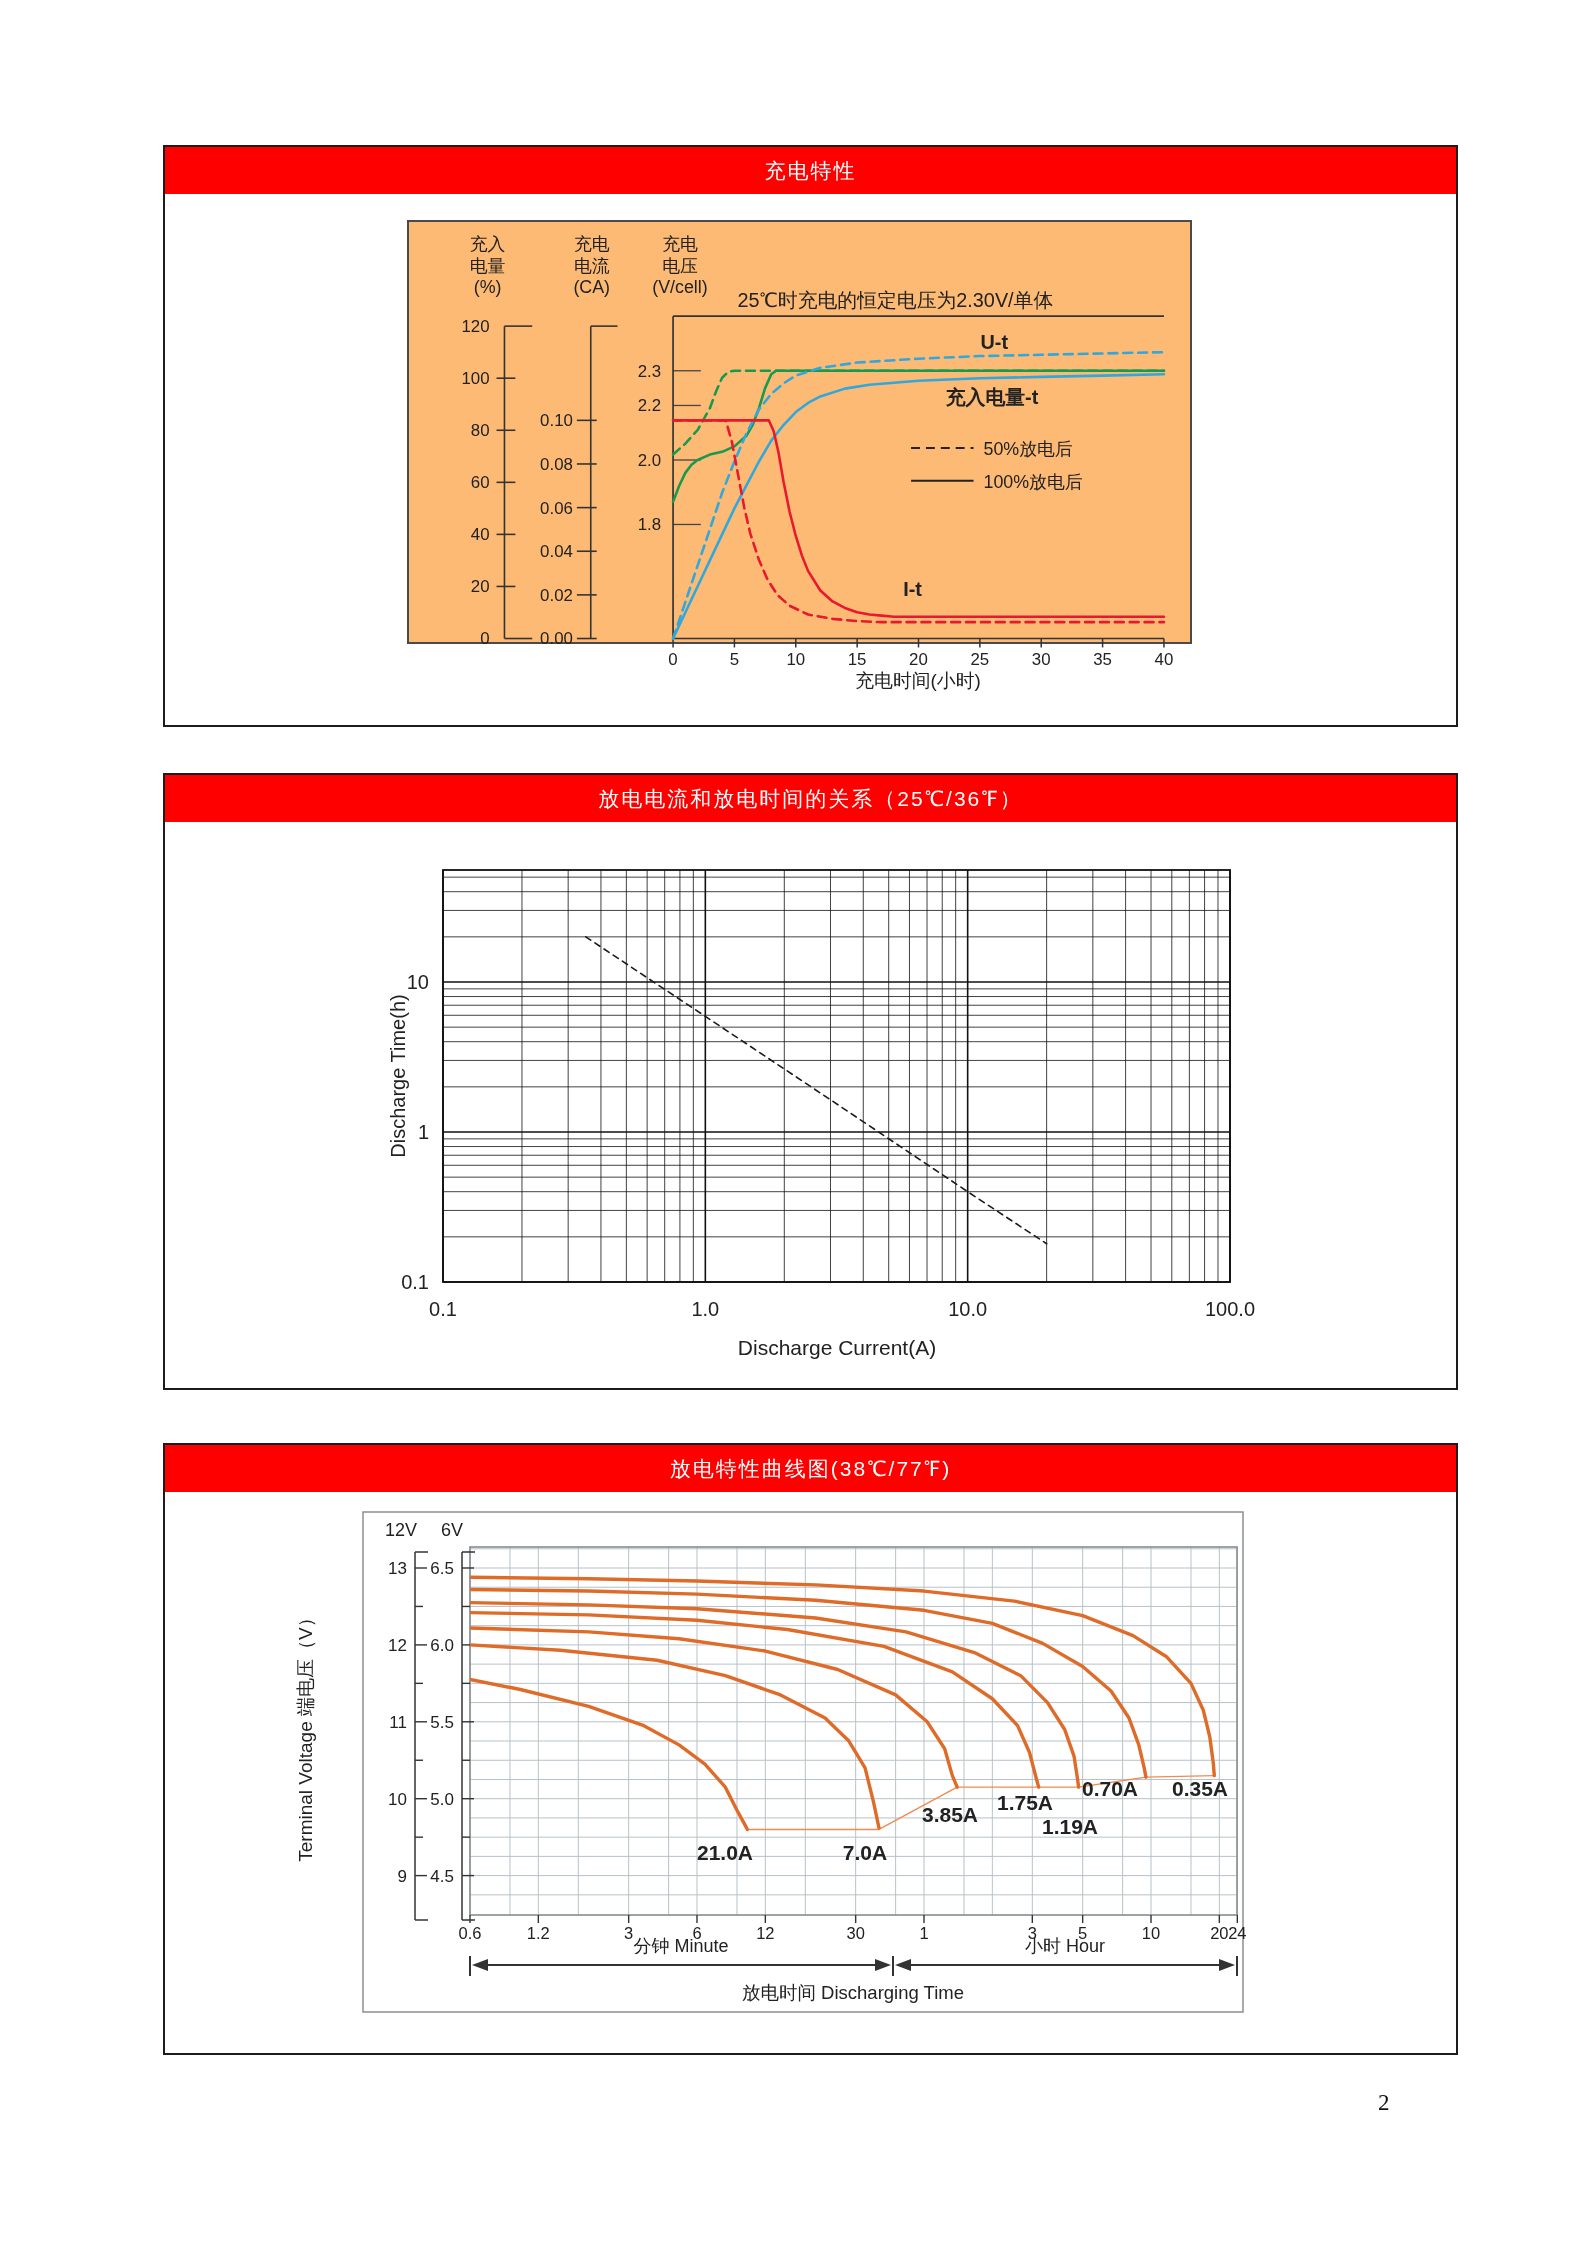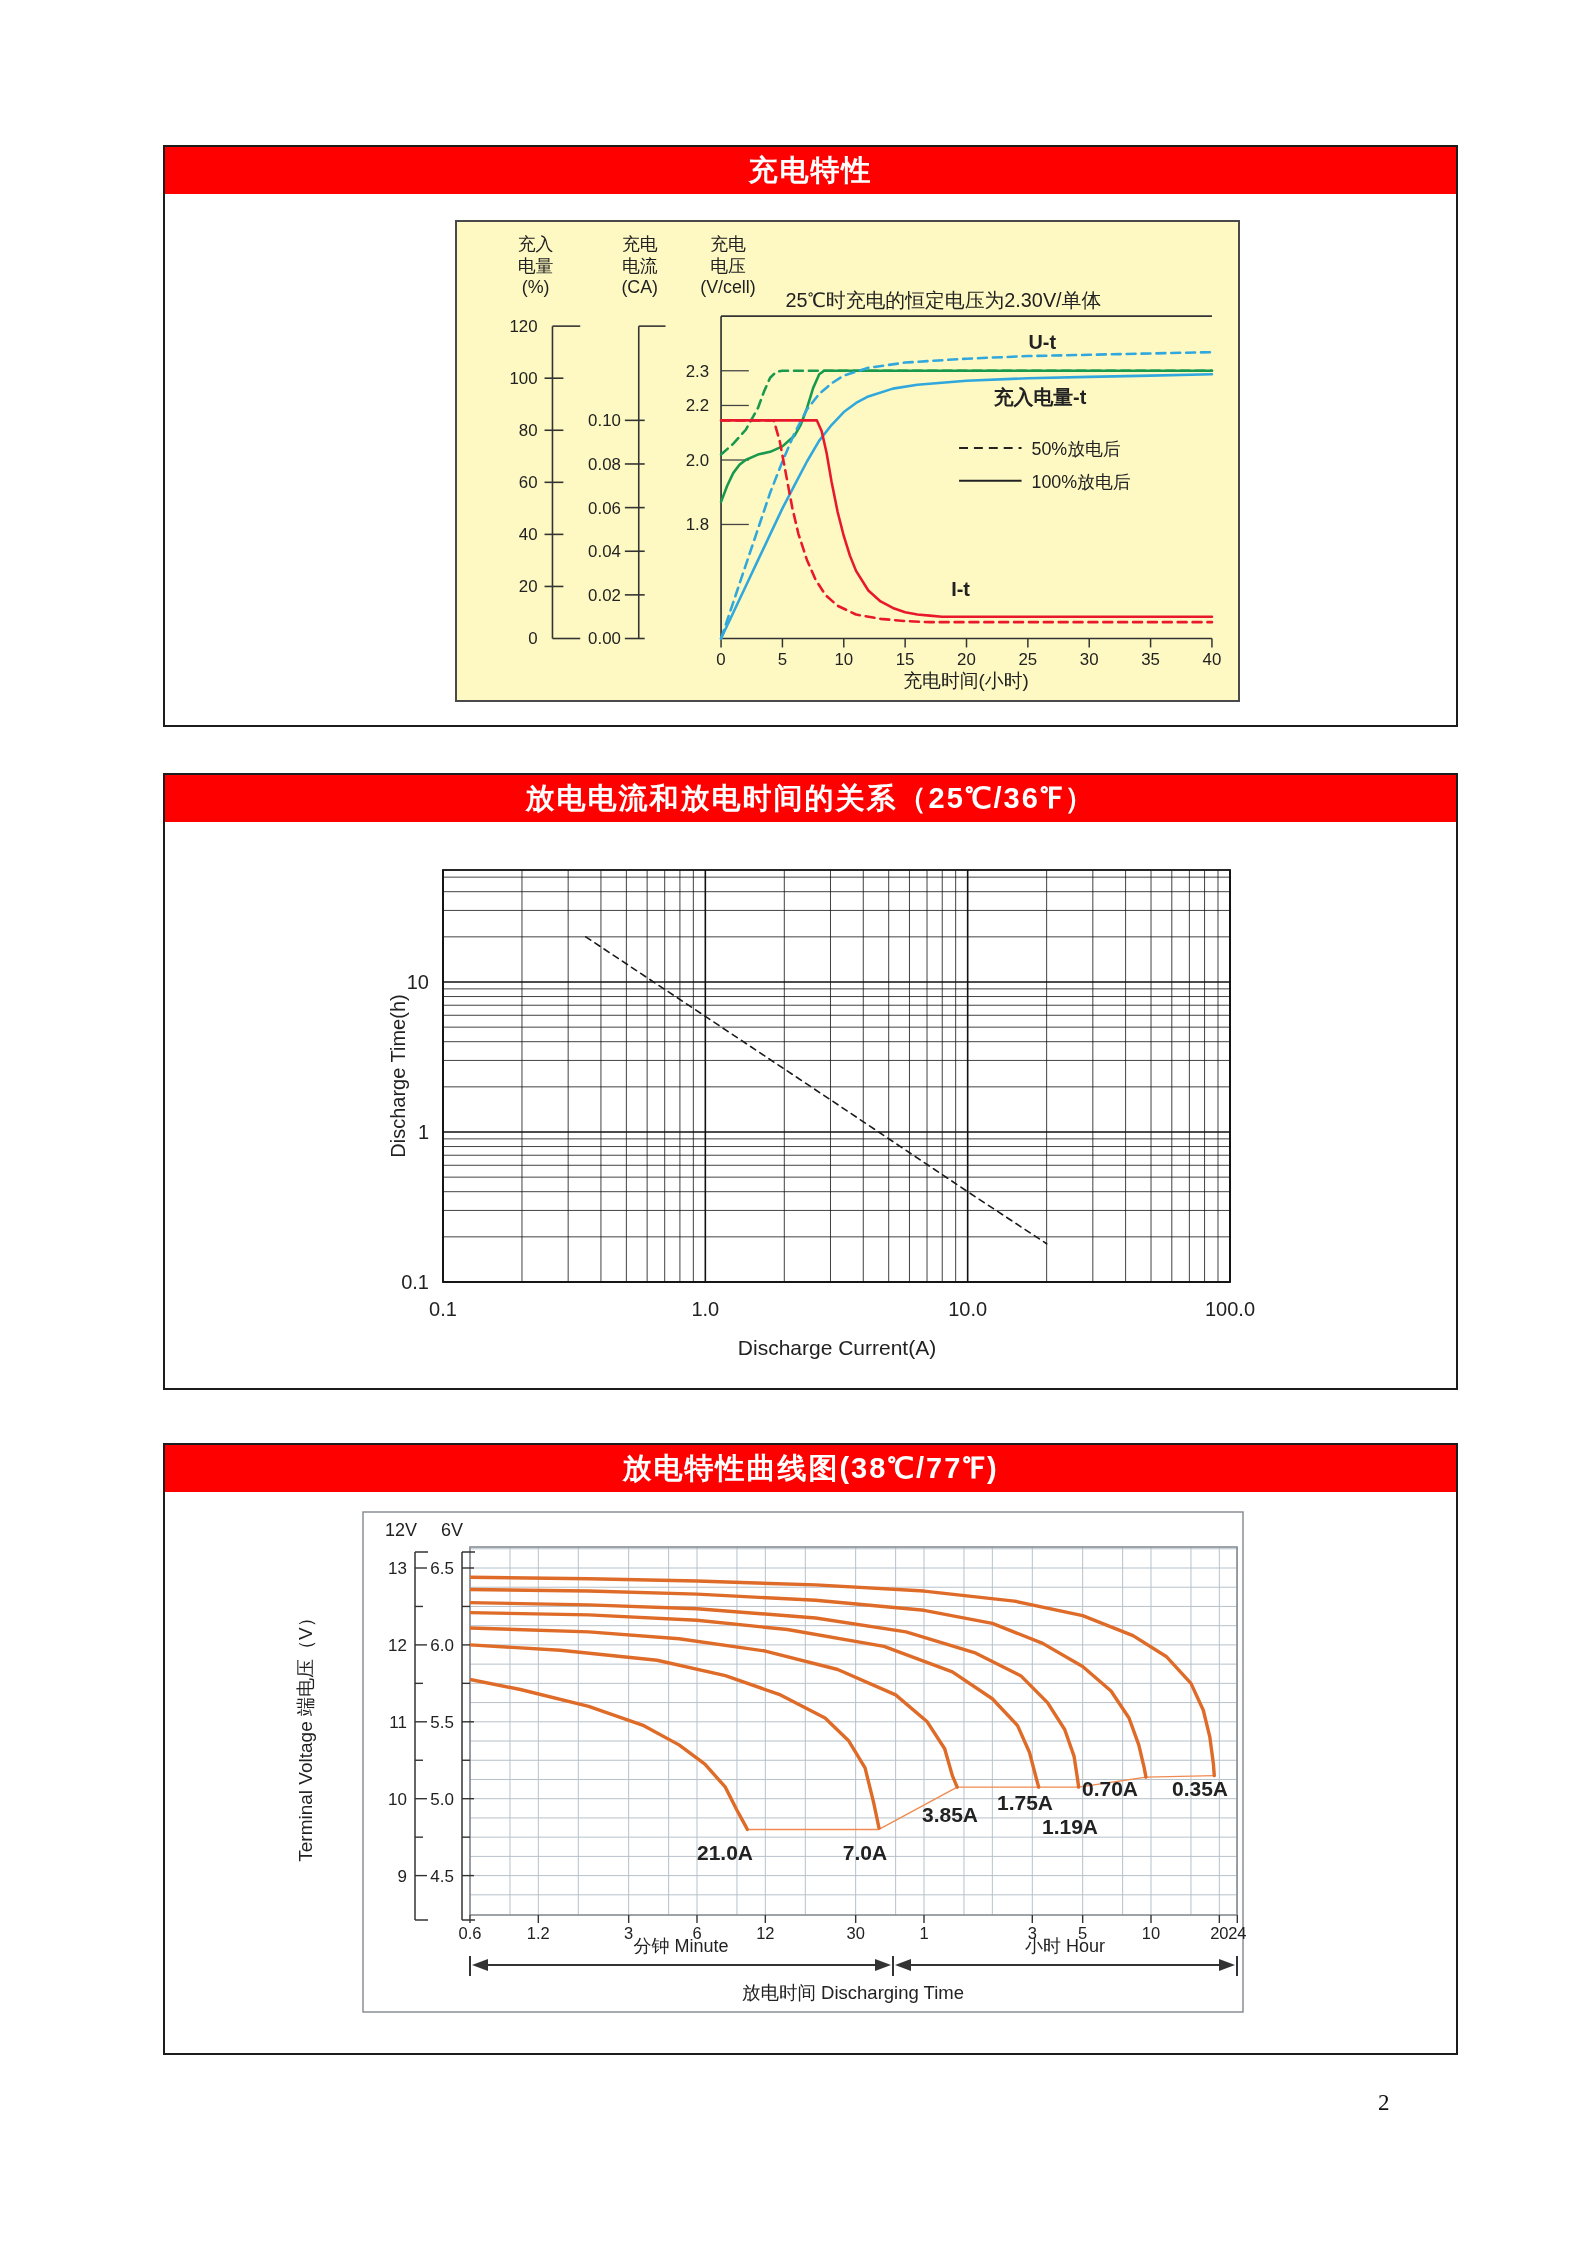--- a/index.html
+++ b/index.html
@@ -5,26 +5,26 @@
   html,body{margin:0;padding:0;background:#e8e8e8;}
   .page{
     position:relative;width:1587px;height:2245px;background:#ffffff;
     font-family:"Liberation Sans", sans-serif;color:#222;overflow:hidden;margin:0 auto;
   }
   .panel{
     position:absolute;left:163px;width:1295px;box-sizing:border-box;
     border:2px solid #1c1c1c;background:#ffffff;
   }
   .banner{
-    height:47px;background:#fe0000;color:#ffffff;font-weight:bold;font-size:29px;
+    height:47px;background:#fe0000;color:#ffffff;font-weight:normal;font-size:21px;
     display:flex;align-items:center;justify-content:center;letter-spacing:2px;
   }
   .chart-frame{
-    position:absolute;left:242px;top:73px;width:785px;height:482px;
-    box-sizing:border-box;border:2px solid #4a4a4a;background:#fef9c3;margin-left:48px;
+    position:absolute;left:242px;top:73px;width:785px;height:424px;
+    box-sizing:border-box;border:2px solid #4a4a4a;background:#fdba74;
   }
   .chart-frame svg{position:absolute;left:0;top:0;}
   .panel svg.full{position:absolute;left:0;top:47px;}
   svg text{font-family:"Liberation Sans", sans-serif;fill:#222;}
   .page-number{
     position:absolute;left:1378px;top:2090px;font-family:"Liberation Serif", serif;
     font-size:23px;color:#111;
   }
 </style>
 </head>

